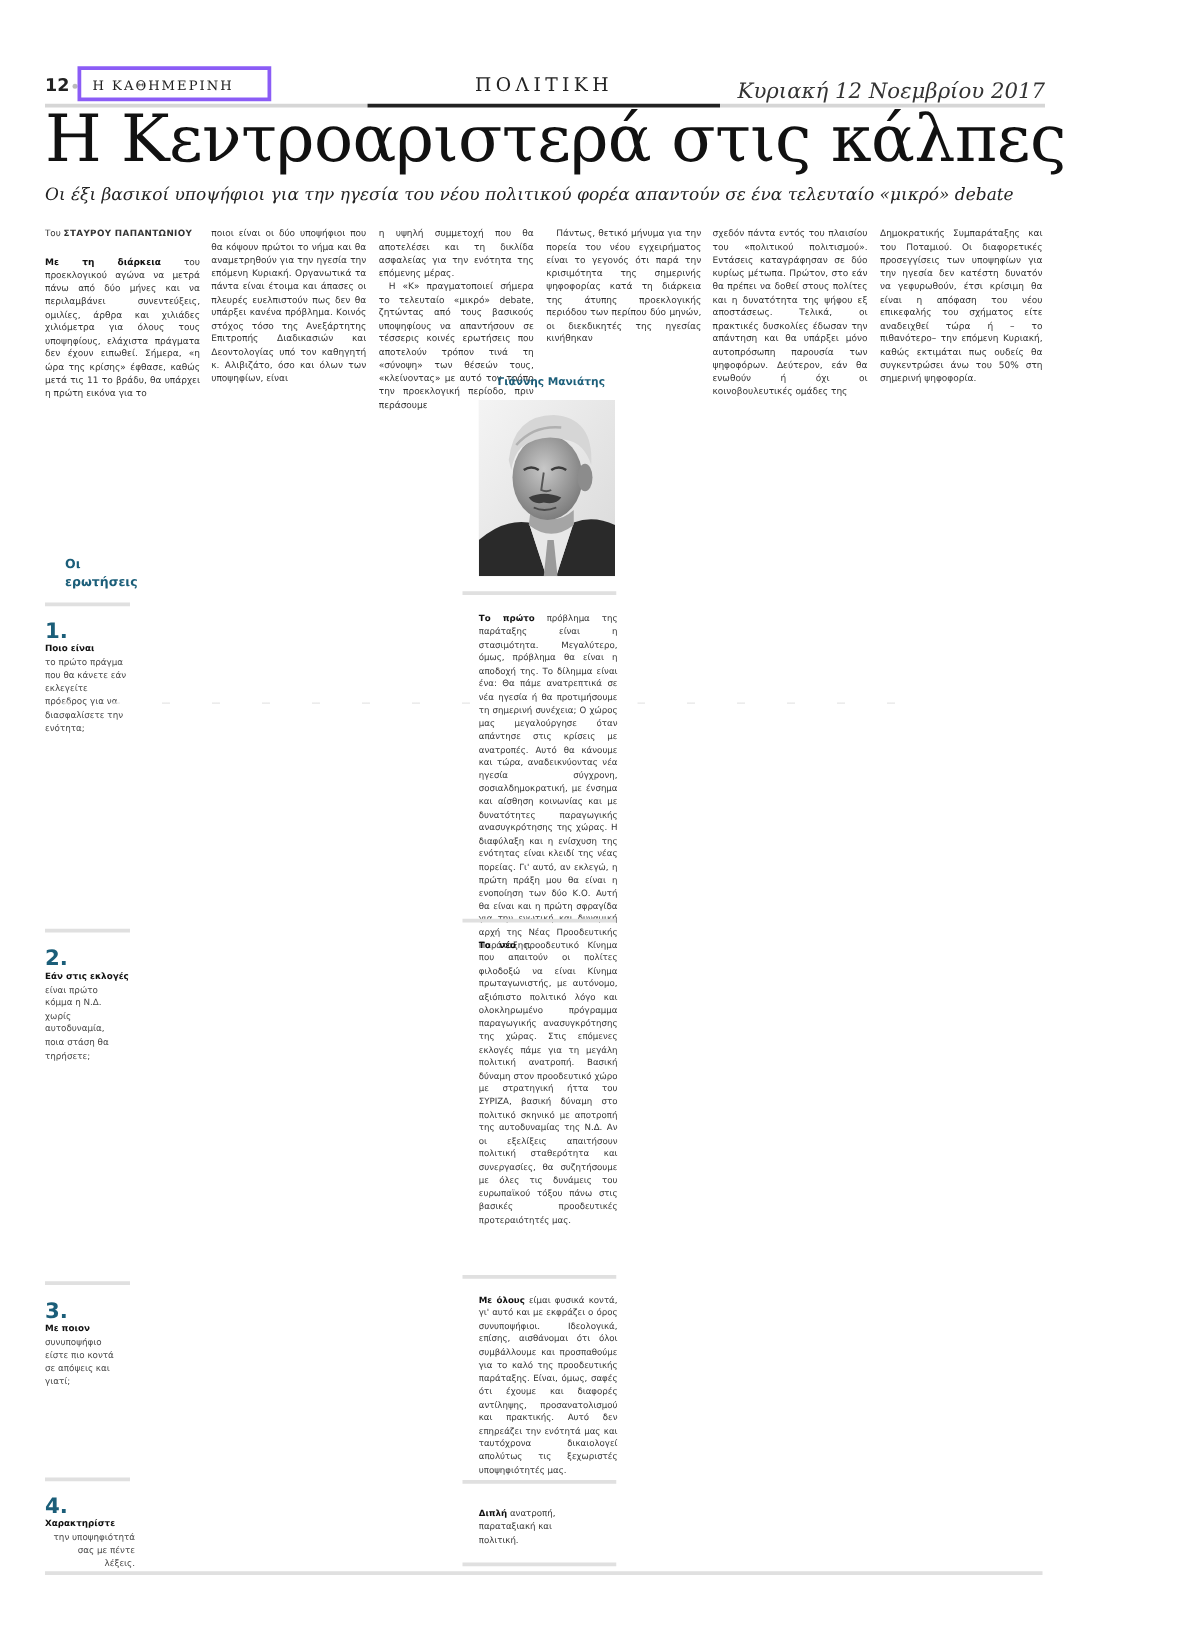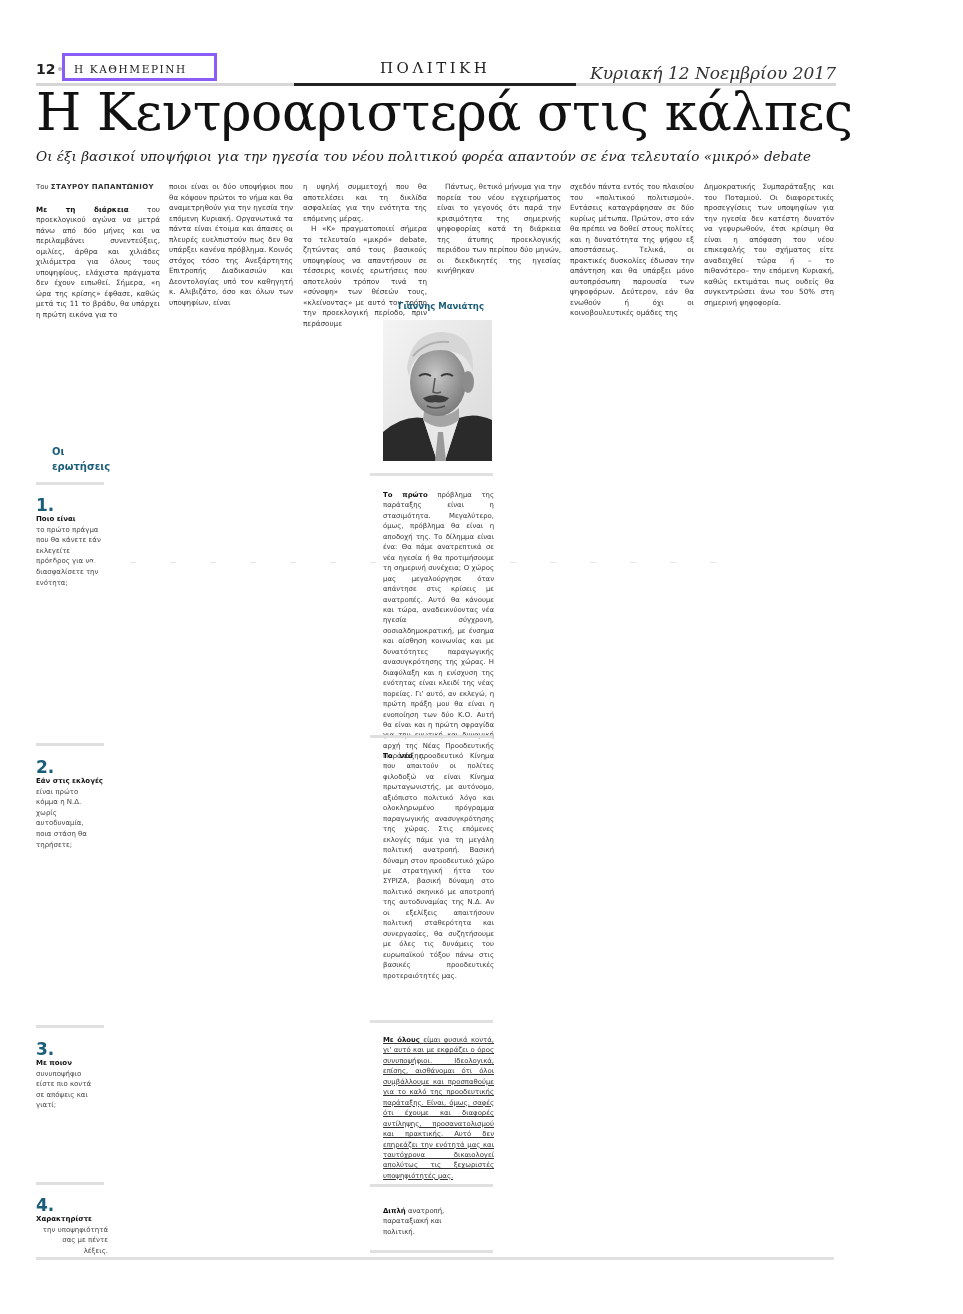--- a/index.html
+++ b/index.html
@@ -172,21 +172,21 @@
   <span>πρόβλημα της παράταξης είναι η στασιμότητα. Μεγαλύτερο, όμως, πρόβλημα θα είναι η αποδοχή της. Το δίλημμα είναι ένα: Θα πάμε ανατρεπτικά σε νέα ηγεσία ή θα προτιμήσουμε τη σημερινή συνέχεια; Ο χώρος μας μεγαλούργησε όταν απάντησε στις κρίσεις με ανατροπές. Αυτό θα κάνουμε και τώρα, αναδεικνύοντας νέα ηγεσία σύγχρονη, σοσιαλδημοκρατική, με ένσημα και αίσθηση κοινωνίας και με δυνατότητες παραγωγικής ανασυγκρότησης της χώρας. Η διαφύλαξη και η ενίσχυση της ενότητας είναι κλειδί της νέας πορείας. Γι' αυτό, αν εκλεγώ, η πρώτη πράξη μου θα είναι η ενοποίηση των δύο Κ.Ο. Αυτή θα είναι και η πρώτη σφραγίδα για την ενωτική και δυναμική αρχή της Νέας Προοδευτικής Παράταξης.</span>
 </div>
 
 <div class="a-rule" style="top:735px;"></div>
 <div class="answer" style="top:751px;">
   <span class="a-lead">Το νέο</span>
   <span>προοδευτικό Κίνημα που απαιτούν οι πολίτες φιλοδοξώ να είναι Κίνημα πρωταγωνιστής, με αυτόνομο, αξιόπιστο πολιτικό λόγο και ολοκληρωμένο πρόγραμμα παραγωγικής ανασυγκρότησης της χώρας. Στις επόμενες εκλογές πάμε για τη μεγάλη πολιτική ανατροπή. Βασική δύναμη στον προοδευτικό χώρο με στρατηγική ήττα του ΣΥΡΙΖΑ, βασική δύναμη στο πολιτικό σκηνικό με αποτροπή της αυτοδυναμίας της Ν.Δ. Αν οι εξελίξεις απαιτήσουν πολιτική σταθερότητα και συνεργασίες, θα συζητήσουμε με όλες τις δυνάμεις του ευρωπαϊκού τόξου πάνω στις βασικές προοδευτικές προτεραιότητές μας.</span>
 </div>
 
 <div class="a-rule" style="top:1020px;"></div>
-<div class="answer" style="top:1035px;text-decoration:underline;">
+<div class="answer" style="top:1035px;">
   <span class="a-lead">Με όλους</span>
   <span>είμαι φυσικά κοντά, γι' αυτό και με εκφράζει ο όρος συνυποψήφιοι. Ιδεολογικά, επίσης, αισθάνομαι ότι όλοι συμβάλλουμε και προσπαθούμε για το καλό της προοδευτικής παράταξης. Είναι, όμως, σαφές ότι έχουμε και διαφορές αντίληψης, προσανατολισμού και πρακτικής. Αυτό δεν επηρεάζει την ενότητά μας και ταυτόχρονα δικαιολογεί απολύτως τις ξεχωριστές υποψηφιότητές μας.</span>
 </div>
 
 <div class="a-rule" style="top:1184px;"></div>
 <div class="answer" style="top:1206px; width:80px; text-align:left;">
   <span class="a-lead">Διπλή</span>
   <span>ανατροπή, παραταξιακή και πολιτική.</span>
 </div>
 <div class="a-rule" style="top:1250px;"></div>

